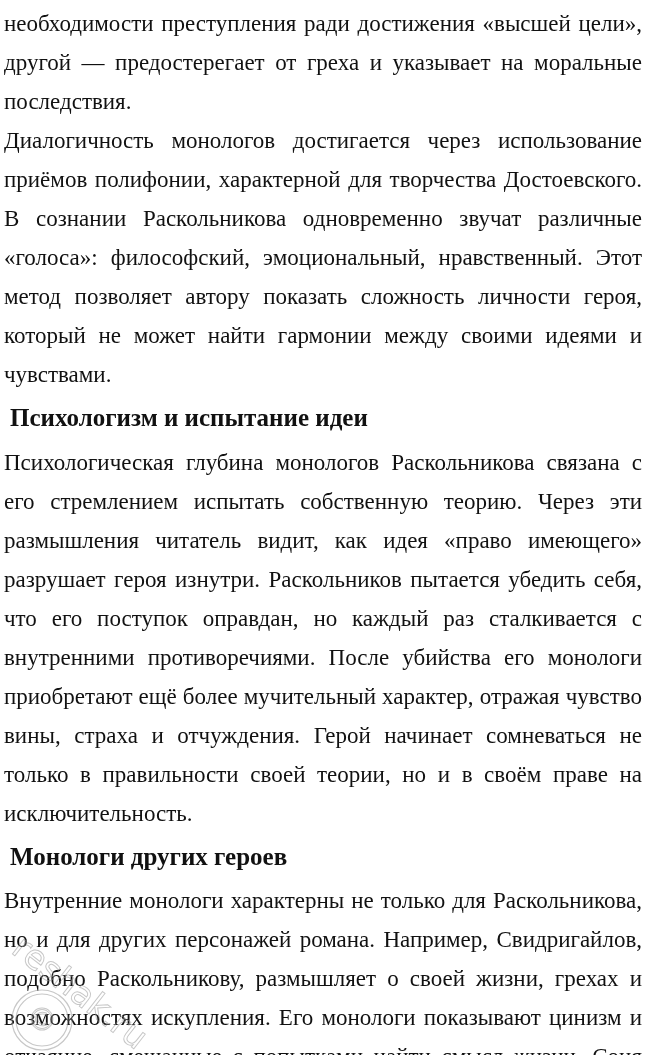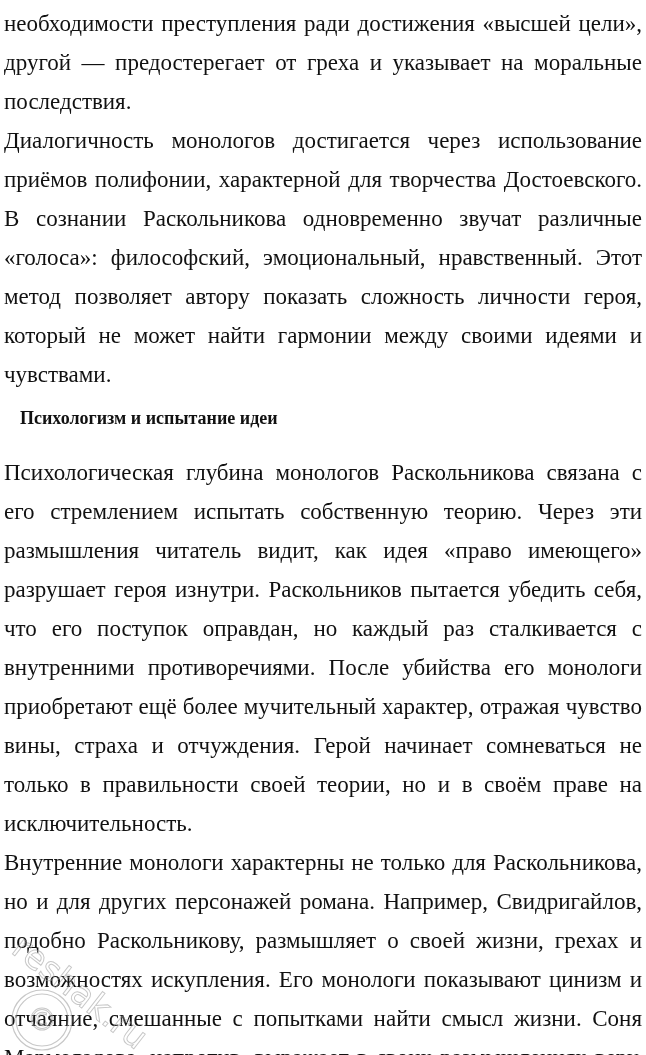--- a/index.html
+++ b/index.html
@@ -30,22 +30,22 @@
     .para.first {
       margin-top: 4px;
     }
     .para + .para,
     .heading + .para {
     }
     .para + .heading {
       margin-top: 6px;
     }
     .heading {
-      margin: 16px;
-      font-size: 18px;
+      margin: 6px;
+      font-size: 25px;
       line-height: 36.5px;
       font-weight: bold;
       font-family: Liberation Serif, serif;
     }
     .watermark {
       position: absolute;
       left: 2px;
       top: 930px;
       width: 160px;
       height: 125px;
@@ -56,20 +56,21 @@
 </head>
 <body>
 
 <div class="page">
   <p class="para first">необходимости преступления ради достижения «высшей цели», другой — предостерегает от греха и указывает на моральные последствия.</p>
   <p class="para">Диалогичность монологов достигается через использование приёмов полифонии, характерной для творчества Достоевского. В сознании Раскольникова одновременно звучат различные «голоса»: философский, эмоциональный, нравственный. Этот метод позволяет автору показать сложность личности героя, который не может найти гармонии между своими идеями и чувствами.</p>
 
   <h2 class="heading">Психологизм и испытание идеи</h2>
   <p class="para">Психологическая глубина монологов Раскольникова связана с его стремлением испытать собственную теорию. Через эти размышления читатель видит, как идея «право имеющего» разрушает героя изнутри. Раскольников пытается убедить себя, что его поступок оправдан, но каждый раз сталкивается с внутренними противоречиями. После убийства его монологи приобретают ещё более мучительный характер, отражая чувство вины, страха и отчуждения. Герой начинает сомневаться не только в правильности своей теории, но и в своём праве на исключительность.</p>
 
+  <h2 class="heading">Монологи других героев</h2>
   <p class="para">Внутренние монологи характерны не только для Раскольникова, но и для других персонажей романа. Например, Свидригайлов, подобно Раскольникову, размышляет о своей жизни, грехах и возможностях искупления. Его монологи показывают цинизм и отчаяние, смешанные с попытками найти смысл жизни. Соня Мармеладова, напротив, выражает в своих размышлениях веру, смирение и любовь, которые становятся противоположностью гордыни Раскольникова. Включение монологов других героев усиливает полифоничность романа и подчёркивает многогранность представленных идей.</p>
 </div>
 
 <svg class="watermark" viewBox="0 0 160 125">
   <g fill="none" stroke="#9a9a9a" stroke-width="1.2">
     <circle cx="40" cy="90" r="30"></circle>
     <circle cx="40" cy="90" r="26"></circle>
   </g>
   <text x="40" y="100" text-anchor="middle" font-family="DejaVu Sans, sans-serif" font-size="30" fill="none" stroke="#9a9a9a" stroke-width="1">©</text>
   <text x="8" y="22" font-family="DejaVu Sans, sans-serif" font-size="34" fill="none" stroke="#9a9a9a" stroke-width="1" transform="rotate(38 8 22)">reshak.ru</text>

